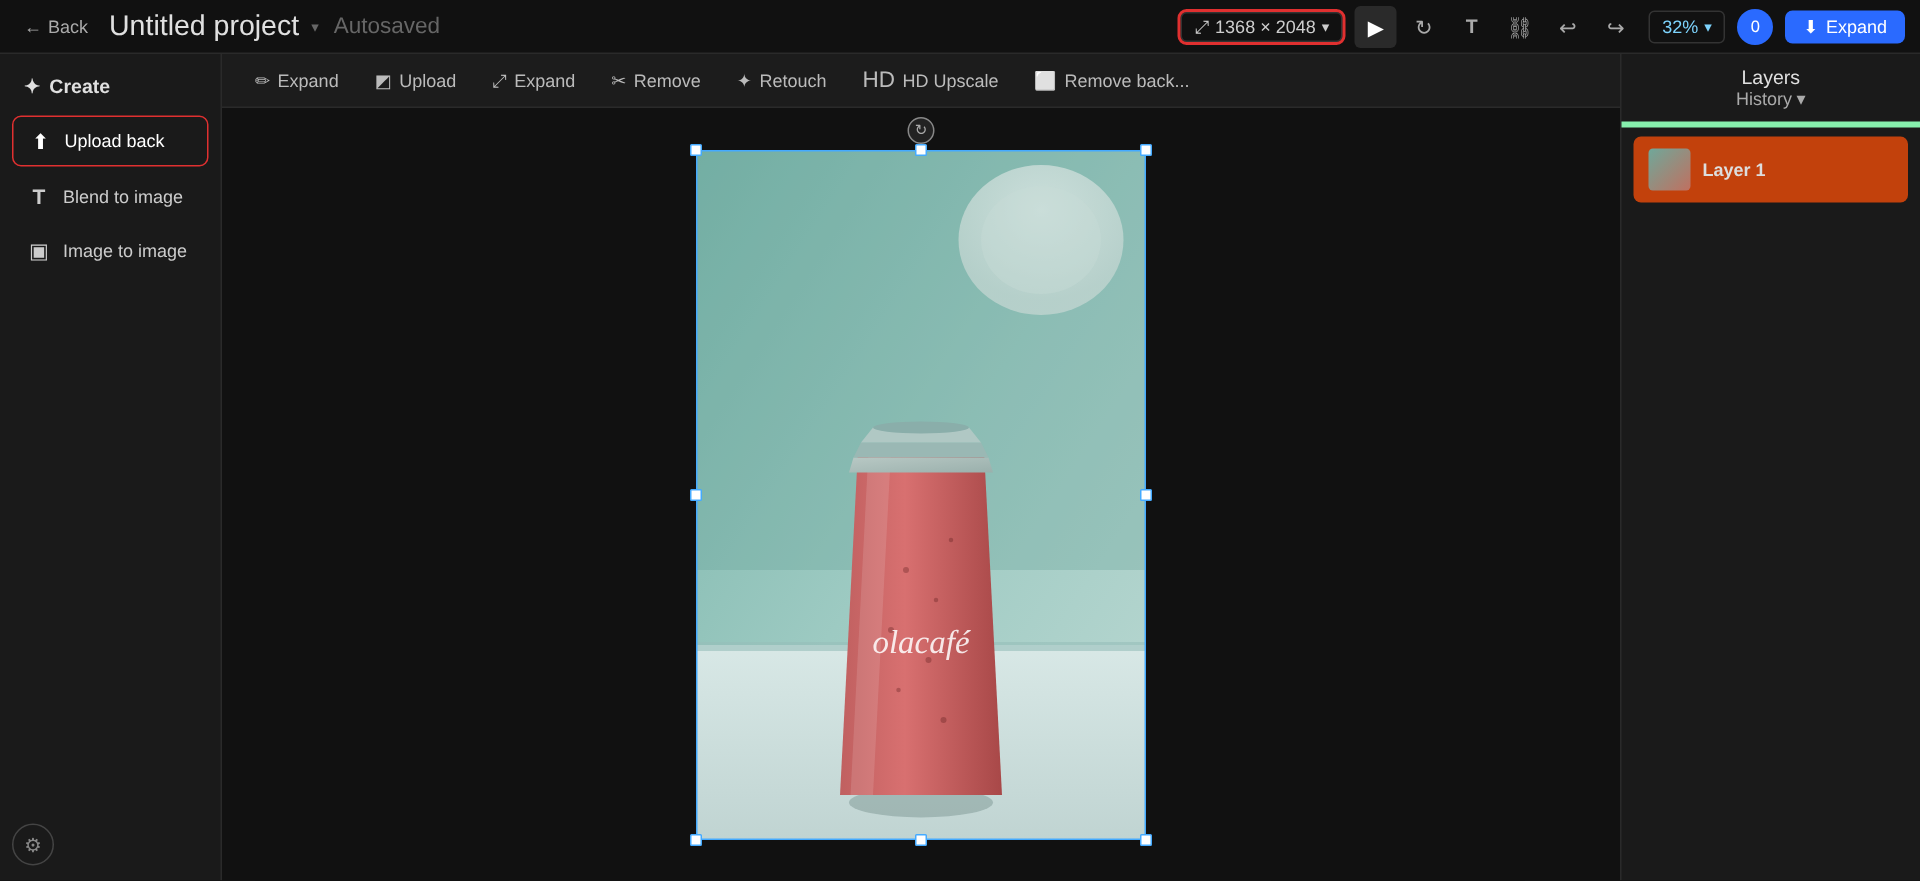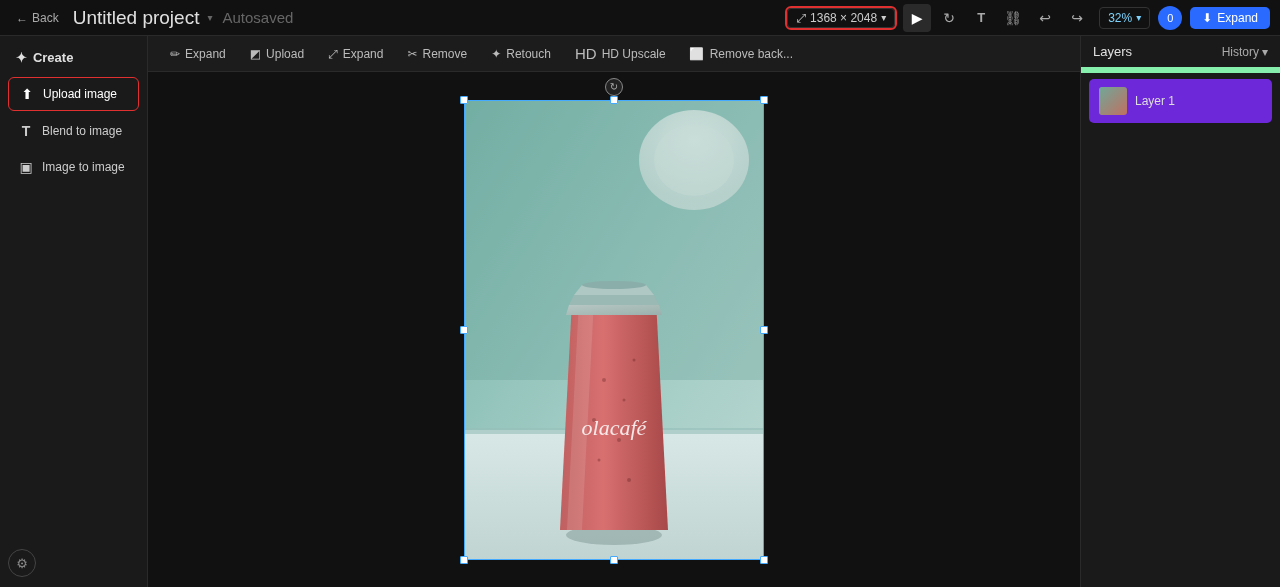--- a/index.html
+++ b/index.html
@@ -283,47 +283,49 @@
     .right-panel {
       width: 200px;
       background: #1a1a1a;
       border-left: 1px solid #2a2a2a;
       display: flex;
       flex-direction: column;
       flex-shrink: 0;
     }
     .right-panel-header {
       display: flex;
-      align-items: flex-end;
+      align-items: center;
       justify-content: space-between;
       padding: 8px 12px;
-      border-bottom: 6px solid #86efac;
+      border-bottom: 4px solid #86efac;
+      flex-direction: column;
     }
     .right-panel-title {
       font-size: 13px;
       color: #e0e0e0;
       font-weight: 500;
     }
     .right-panel-history {
       font-size: 12px;
       color: #aaa;
       cursor: pointer;
       display: flex;
       align-items: center;
       gap: 3px;
     }
     .layer-item {
       display: flex;
       align-items: center;
       gap: 8px;
       padding: 8px 10px;
-      background: #6d28d9;
+      background: #c2410c;
       border-radius: 5px;
       margin: 6px 8px;
       cursor: pointer;
+      font-weight: bold;
     }
     .layer-thumb {
       width: 28px;
       height: 28px;
       border-radius: 3px;
       background: linear-gradient(135deg, #6fa89a, #c07060);
       flex-shrink: 0;
     }
     .layer-name {
       font-size: 12px;
@@ -376,21 +378,21 @@
 
 <div class="main-layout">
 
   <div class="left-panel">
     <div class="create-header">
       <span>✦</span>
       <span>Create</span>
     </div>
     <div class="left-panel-item active">
       <span class="item-icon">⬆</span>
-      <span>Upload image</span>
+      <span>Upload back</span>
     </div>
     <div class="left-panel-item">
       <span class="item-icon" style="font-weight:bold;">T</span>
       <span>Blend to image</span>
     </div>
     <div class="left-panel-item">
       <span class="item-icon">▣</span>
       <span>Image to image</span>
     </div>
     <div class="left-panel-bottom">

